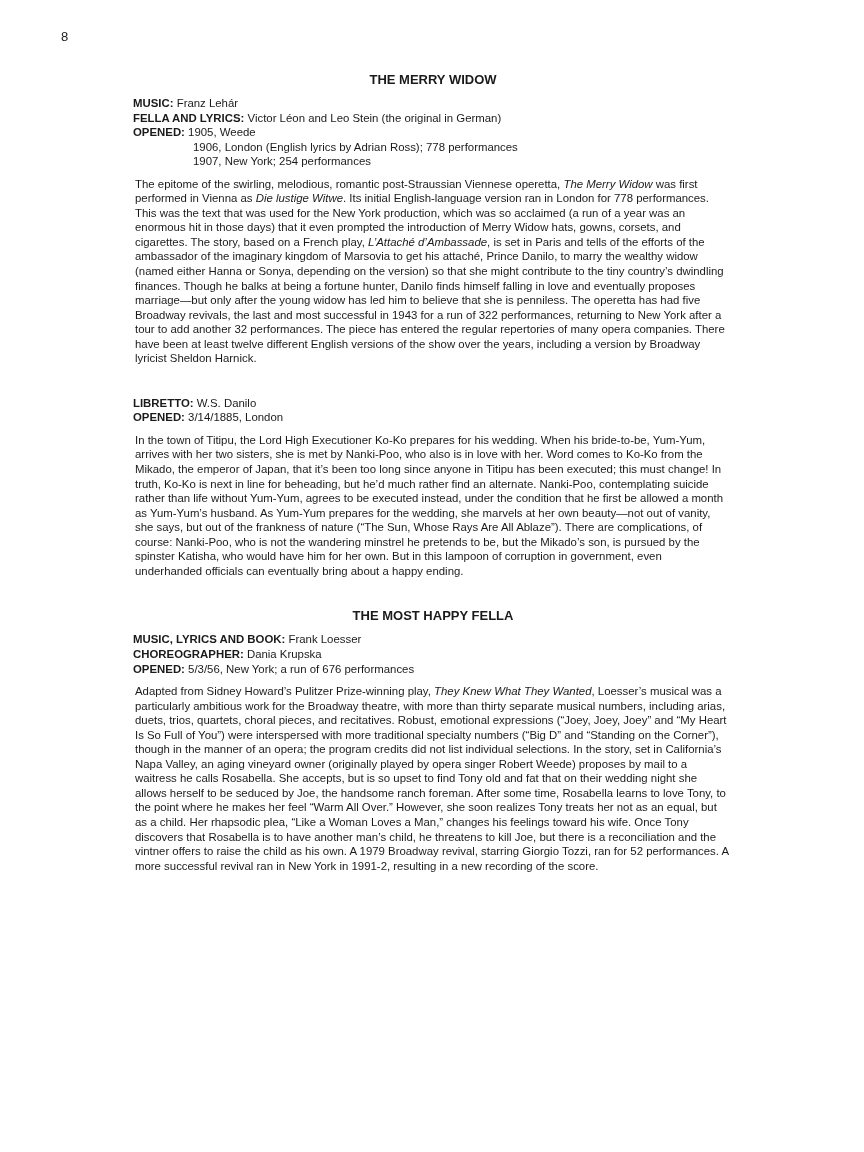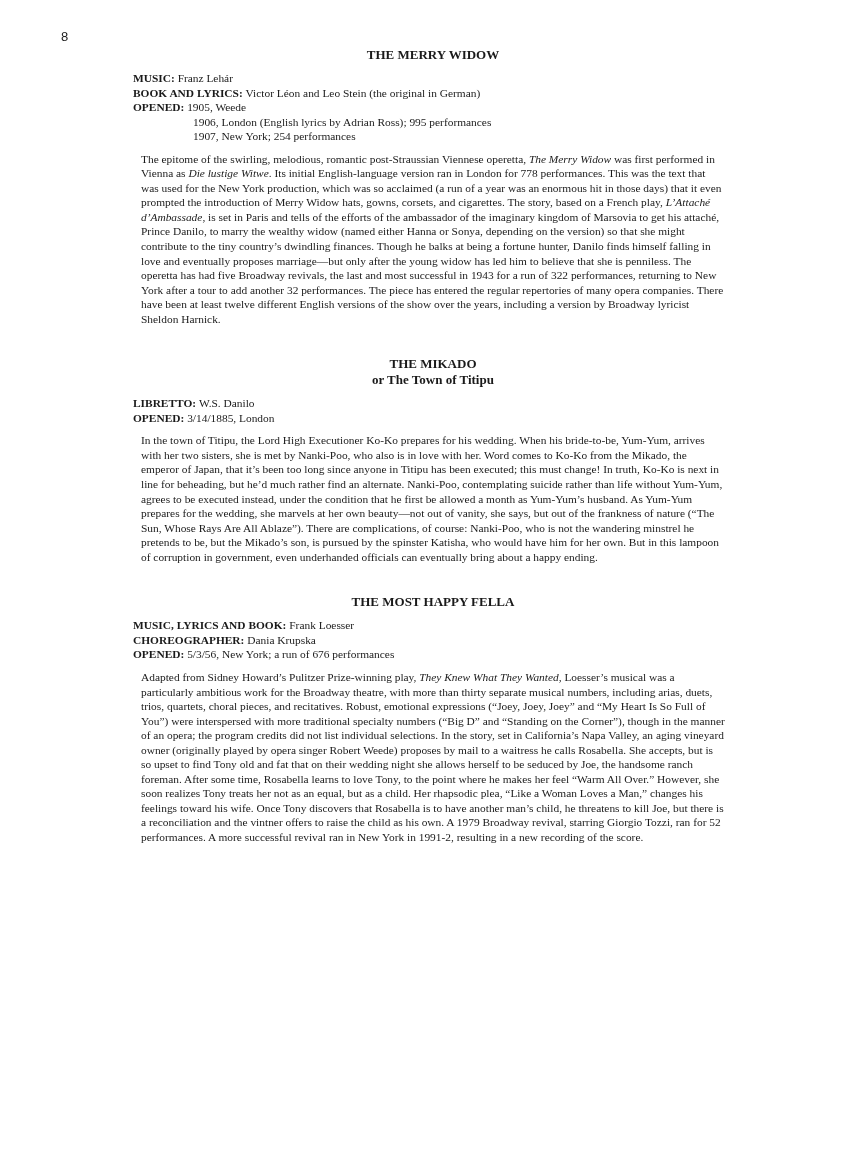--- a/index.html
+++ b/index.html
@@ -2,65 +2,61 @@
 <html><head>
   <meta charset="utf-8">
   <style>
     html, body { margin: 0; padding: 0; background: #ffffff; }
     body { width: 864px; height: 1152px; position: relative; overflow: hidden; color: #1a1a1a; }
     .page-number {
       position: absolute; left: 61px; top: 29px;
       font-family: "Liberation Sans", sans-serif; font-size: 13px; color: #222;
     }
     .content {
-      position: absolute; left: 133px; top: 47px; width: 600px;
-      font-family: Liberation Serif, serif; font-size: 11.4px; line-height: 14.55px;
+      position: absolute; left: 133px; top: 72px; width: 600px;
+      font-family: Liberation Sans, sans-serif; font-size: 11.4px; line-height: 14.55px;
     }
     .entry { margin: 0; }
     .title {
       text-align: center; font-weight: bold; font-size: 13px; line-height: 16px; margin: 0 0 8px 0;
     }
     .title .subtitle { display: block; }
     .credits { margin: 0 0 8px 0; }
     .credit-line { display: block; white-space: nowrap; }
     .credit-label { font-weight: bold; margin-top: 28px; }
     .credit-label::after { content: "\00a0 "; }
     .indent { padding-left: 60px; }
-    .desc { margin: 8px; text-align: left; }
+    .desc { margin: 2px; text-align: left; }
     .desc i { font-style: italic; }
     #entry-1 { margin-top: 0; }
     #entry-2 { margin-top: 30px; }
     #entry-3 { margin-top: 30px; }
   </style>
 </head>
 <body>
 
 <div class="page-number">8</div>
 
 <div class="content">
 
   <section class="entry" id="entry-1">
     <h2 class="title">
       <span>THE MERRY WIDOW</span>
     </h2>
     <div class="credits">
       <span class="credit-line"><span class="credit-label">MUSIC:</span><span>Franz Lehár</span></span>
-      <span class="credit-line"><span class="credit-label">BOOK AND LYRICS:</span><span>Victor Léon and Leo Stein (the original in German)</span></span>
+      <span class="credit-line"><span class="credit-label">FELLA AND LYRICS:</span><span>Victor Léon and Leo Stein (the original in German)</span></span>
       <span class="credit-line"><span class="credit-label">OPENED:</span><span>1905, Weede</span></span>
-      <span class="credit-line indent">1906, London (English lyrics by Adrian Ross); 995 performances</span>
+      <span class="credit-line indent">1906, London (English lyrics by Adrian Ross); 778 performances</span>
       <span class="credit-line indent">1907, New York; 254 performances</span>
     </div>
     <p class="desc"><span>The epitome of the swirling, melodious, romantic post-Straussian Viennese operetta, </span><i>The Merry Widow</i><span> was first performed in Vienna as </span><i>Die lustige Witwe</i><span>. Its initial English-language version ran in London for 778 performances. This was the text that was used for the New York production, which was so acclaimed (a run of a year was an enormous hit in those days) that it even prompted the introduction of Merry Widow hats, gowns, corsets, and cigarettes. The story, based on a French play, </span><i>L’Attaché d’Ambassade</i><span>, is set in Paris and tells of the efforts of the ambassador of the imaginary kingdom of Marsovia to get his attaché, Prince Danilo, to marry the wealthy widow (named either Hanna or Sonya, depending on the version) so that she might contribute to the tiny country’s dwindling finances. Though he balks at being a fortune hunter, Danilo finds himself falling in love and eventually proposes marriage—but only after the young widow has led him to believe that she is penniless. The operetta has had five Broadway revivals, the last and most successful in 1943 for a run of 322 performances, returning to New York after a tour to add another 32 performances. The piece has entered the regular repertories of many opera companies. There have been at least twelve different English versions of the show over the years, including a version by Broadway lyricist Sheldon Harnick.</span></p>
   </section>
 
   <section class="entry" id="entry-2">
-    <h2 class="title">
-      <span>THE MIKADO</span>
-      <span class="subtitle">or The Town of Titipu</span>
-    </h2>
     <div class="credits">
       <span class="credit-line"><span class="credit-label">LIBRETTO:</span><span>W.S. Danilo</span></span>
       <span class="credit-line"><span class="credit-label">OPENED:</span><span>3/14/1885, London</span></span>
     </div>
     <p class="desc"><span>In the town of Titipu, the Lord High Executioner Ko-Ko prepares for his wedding. When his bride-to-be, Yum-Yum, arrives with her two sisters, she is met by Nanki-Poo, who also is in love with her. Word comes to Ko-Ko from the Mikado, the emperor of Japan, that it’s been too long since anyone in Titipu has been executed; this must change! In truth, Ko-Ko is next in line for beheading, but he’d much rather find an alternate. Nanki-Poo, contemplating suicide rather than life without Yum-Yum, agrees to be executed instead, under the condition that he first be allowed a month as Yum-Yum’s husband. As Yum-Yum prepares for the wedding, she marvels at her own beauty—not out of vanity, she says, but out of the frankness of nature (“The Sun, Whose Rays Are All Ablaze”). There are complications, of course: Nanki-Poo, who is not the wandering minstrel he pretends to be, but the Mikado’s son, is pursued by the spinster Katisha, who would have him for her own. But in this lampoon of corruption in government, even underhanded officials can eventually bring about a happy ending.</span></p>
   </section>
 
   <section class="entry" id="entry-3">
     <h2 class="title">
       <span>THE MOST HAPPY FELLA</span>

